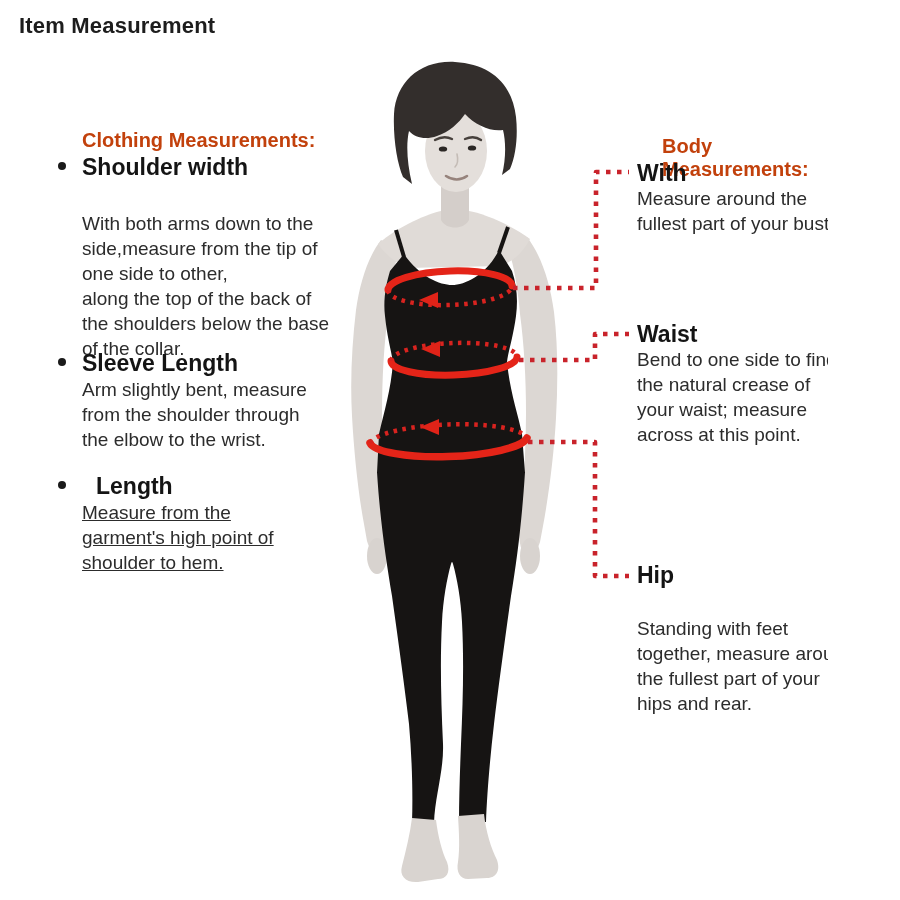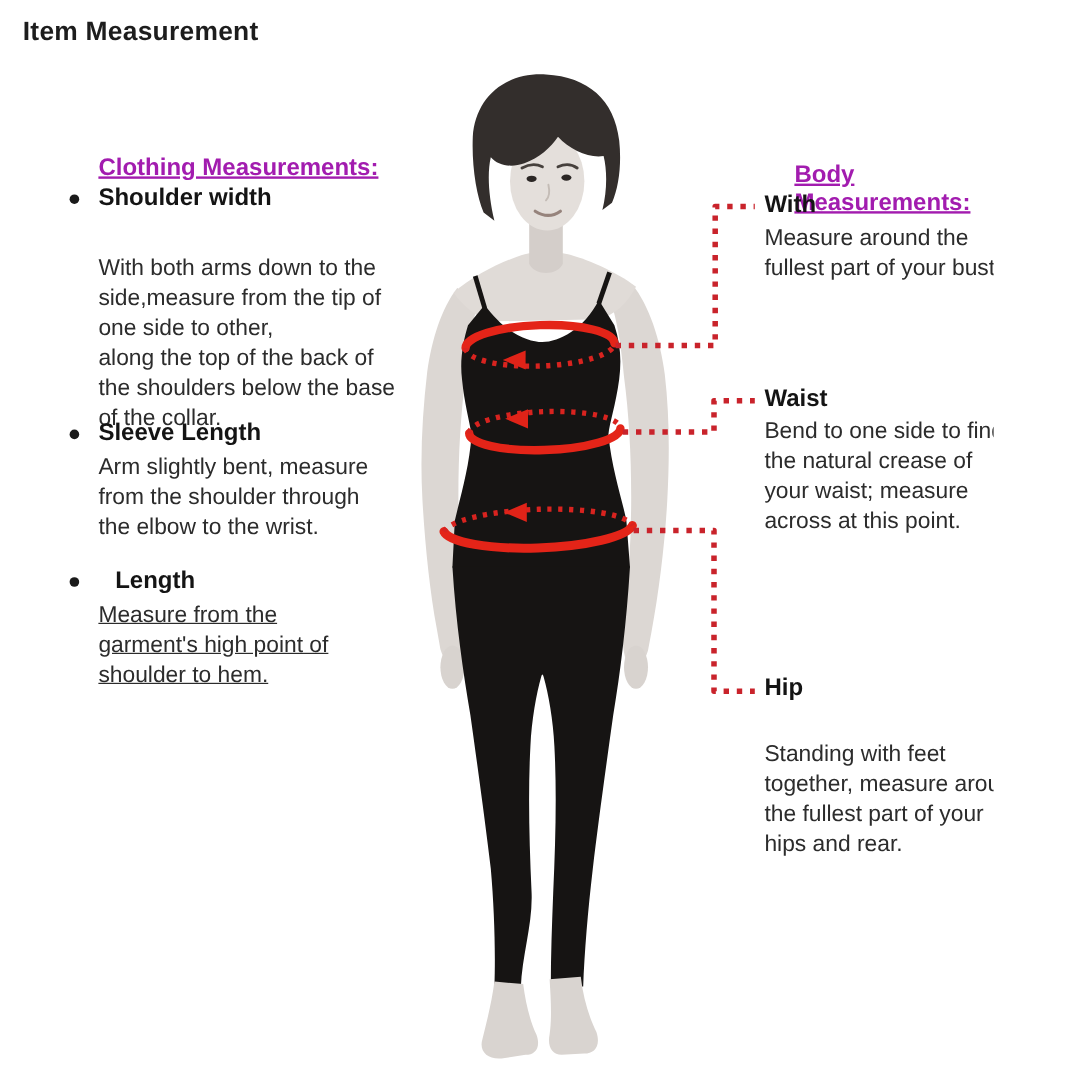--- a/index.html
+++ b/index.html
@@ -5,22 +5,22 @@
   * { margin:0; padding:0; box-sizing:border-box; }
   html,body { width:900px; height:900px; background:#ffffff; }
   body { font-family:"Liberation Sans","DejaVu Sans",sans-serif; color:#1e1e1e; }
   #canvas { position:relative; width:828px; height:900px; background:#ffffff; overflow:hidden; }
 
   .abs { position:absolute; }
   #figure-svg { position:absolute; left:0; top:0; width:900px; height:900px; z-index:0; }
 
   .page-title { left:19px; top:13px; font-size:22px; font-weight:700; color:#1d1d1d; letter-spacing:.2px; z-index:2; }
 
-  .heading { font-size:20px; font-weight:700; color:#a21caf; z-index:2;text-decoration:underline; }
-  .item-label { font-size:20px; font-weight:700; color:#141414; z-index:2; }
+  .heading { font-size:20px; font-weight:700; color:#c2410c; z-index:2; }
+  .item-label { font-size:23px; font-weight:700; color:#141414; z-index:2; }
   .desc { font-size:19px; line-height:25px; color:#2c2c2c; white-space:pre-line; z-index:2; }
 
   .bullet { width:8px; height:8px; border-radius:50%; background:#1a1a1a; z-index:2; }
 
   
   .lc-heading { left:82px; top:129px; }
   .b1 { left:58px; top:162px; }
   .b2 { left:58px; top:358px; }
   .b3 { left:58px; top:481px; }
   .l1-label { left:82px; top:154px; }

